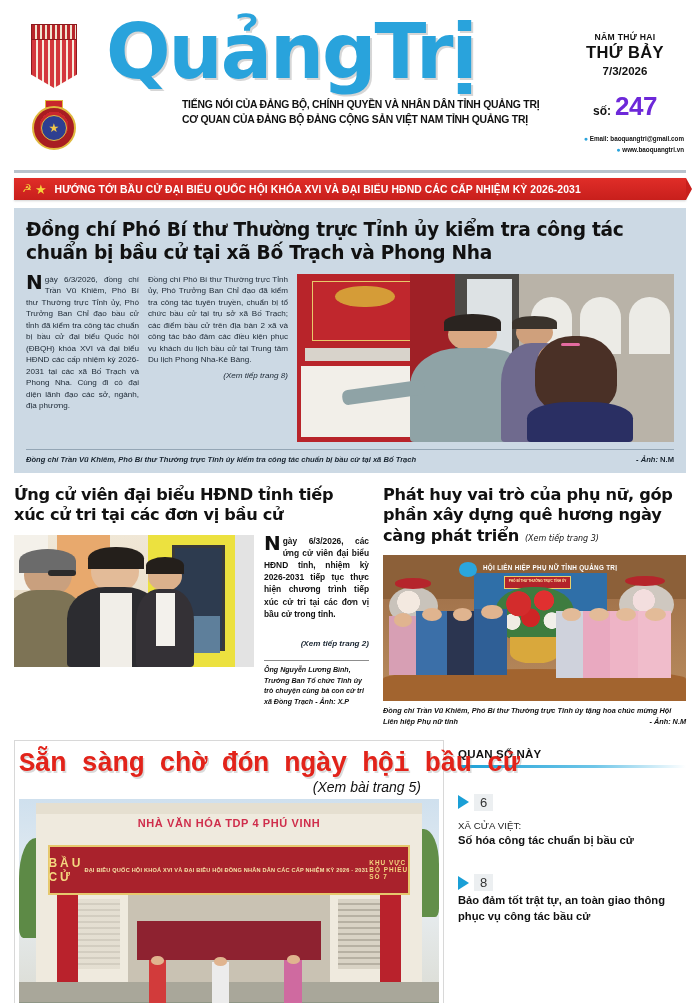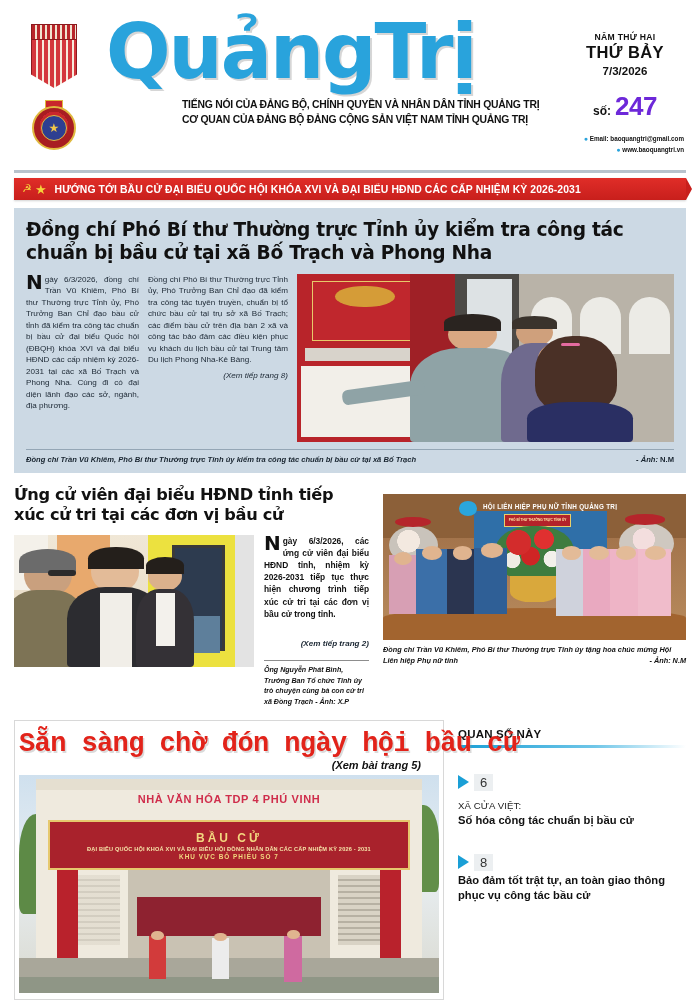--- a/index.html
+++ b/index.html
@@ -241,22 +241,22 @@
   .bottom-left { width: 430px; flex: 0 0 430px; position: relative; }
   .bottom-red-title {
     font-family: Liberation Mono, monospace;
     color: #e2231a; font-size: 27px; font-weight: bold;
     letter-spacing: -0.6px; text-align: center;
     text-shadow: 1.5px 1.5px 0 rgba(150,150,150,0.35);
     padding: 8px 0 2px 0;
     white-space: nowrap;
   }
   .bottom-seemore {
-    text-align: right; font-size: 11px; font-style: italic;
-    color: #111; padding-right: 18px; margin-top: -2px; margin-bottom: 4px; font-weight: bold;
+    text-align: right; font-size: 14px; font-style: italic;
+    color: #111; padding-right: 18px; margin-top: -2px; margin-bottom: 4px;
   }
   .bottom-photo {
     width: 100%; height: 218px; overflow: hidden;
     position: relative; background: #a9b6c4;
   }
   .bottom-frame {
     border: 1px solid #d8d8d8;
     padding: 0 4px 6px 4px;
   }
   .bottom-right { flex: 1 1 auto; padding-top: 8px; }
@@ -433,31 +433,34 @@
           <div class="person-head" style="left:56%;top:20%;width:14%;height:23%;background:#dbb18c;"></div>
           <div class="ph" style="left:55%;top:17%;width:16%;height:13%;background:#241f1b;border-radius:50% 50% 0 0;"></div>
           <div class="person-body" style="left:51%;top:41%;width:24%;height:59%;background:#343136;"></div>
           <div class="ph" style="left:59%;top:44%;width:8%;height:40%;background:#f3f1ec;"></div>
         </div>
 
         <div class="mid-text-col">
           <p><span class="dropcap">N</span><span>gày 6/3/2026, các ứng cử viên đại biểu HĐND tỉnh, nhiệm kỳ 2026-2031 tiếp tục thực hiện chương trình tiếp xúc cử tri tại các đơn vị bầu cử trong tỉnh.</span></p>
           <span class="seemore">(Xem tiếp trang 2)</span>
           <div class="mini-caption">
-            <span>Ông Nguyễn Phát Bình, Trưởng Ban Tổ chức Tỉnh ủy trò chuyện cùng bà con cử tri xã Đồng Trạch</span>
+            <span>Ông Nguyễn Lương Bình, Trưởng Ban Tổ chức Tỉnh ủy trò chuyện cùng bà con cử tri xã Đồng Trạch</span>
             <span>
               <span>- Ảnh:</span>
               <b>X.P</b>
             </span>
           </div>
         </div>
       </div>
     </div>
 
     <div class="mid-right">
+      <h2>
+        <span>Phát huy vai trò của phụ nữ, góp phần xây dựng quê hương ngày càng phát triển</span><span class="tiny">(Xem tiếp trang 3)</span>
+      </h2>
 
       <div class="mid-photo-right">
         <div class="ph" style="inset:0;background:linear-gradient(180deg,#9a6a44 0%,#b98c5e 100%);"></div>
         <div class="ph" style="left:0;top:0;width:100%;height:30%;background:#8c6039;"></div>
         <div class="ph" style="left:30%;top:12%;width:44%;height:42%;background:#2f6fa8;"></div>
         <div class="pbanner" style="left:40%;top:14%;width:22%;height:9%;font-size:3.2px;line-height:1.1;padding:1px;">PHÓ BÍ THƯ THƯỜNG TRỰC TỈNH ỦY</div>
         <div class="ph" style="left:25%;top:5%;width:6%;height:10%;background:#2aa6dd;border-radius:50%;"></div>
         <div class="ph" style="left:33%;top:5%;width:42%;height:7%;background:transparent;color:#fff;font-size:6.5px;font-weight:bold;letter-spacing:.3px;white-space:nowrap;display:flex;align-items:center;">
             <span style="font-size:6.3px;">HỘI LIÊN HIỆP PHỤ NỮ TỈNH QUẢNG TRỊ</span>
           </div>
@@ -515,21 +518,21 @@
         <div class="ph" style="right:0;top:14%;width:9%;height:40%;background:#628f49;border-radius:40% 40% 10% 10%;"></div>
 
         <div class="ph" style="left:4%;top:2%;width:92%;height:82%;background:#efeade;"></div>
         <div class="ph" style="left:4%;top:2%;width:92%;height:5%;background:#e5dfd0;"></div>
 
         <div class="ph" style="left:10%;top:7%;width:80%;height:8%;display:flex;align-items:center;justify-content:center;">
           <span style="color:#cf2d4b;font-weight:bold;font-size:11px;letter-spacing:.6px;white-space:nowrap;">NHÀ VĂN HÓA TDP 4 PHÚ VINH</span>
         </div>
 
         <div class="ph" style="left:7%;top:21%;width:86%;height:23%;background:#a9222c;border:2px solid #e6c86d;"></div>
-        <div class="ph" style="left:7%;top:21%;width:86%;height:23%;display:flex;flex-direction:column;align-items:center;justify-content:center;gap:1px;">
+        <div class="ph" style="left:7%;top:21%;width:86%;height:23%;display:flex;flex-direction:row;align-items:center;justify-content:center;gap:1px;">
           <span style="color:#f3d77f;font-weight:bold;font-size:12px;letter-spacing:3px;">BẦU CỬ</span>
           <span style="color:#f6e4a8;font-weight:bold;font-size:5.6px;letter-spacing:.2px;white-space:nowrap;">ĐẠI BIỂU QUỐC HỘI KHOÁ XVI VÀ ĐẠI BIỂU HỘI ĐỒNG NHÂN DÂN CÁC CẤP NHIỆM KỲ 2026 - 2031</span>
           <span style="color:#f3d77f;font-weight:bold;font-size:6.4px;letter-spacing:1px;">KHU VỰC BỎ PHIẾU SỐ 7</span>
         </div>
 
         <div class="ph" style="left:9%;top:44%;width:5%;height:52%;background:#b9222c;"></div>
         <div class="ph" style="left:86%;top:44%;width:5%;height:52%;background:#b9222c;"></div>
 
         <div class="ph" style="left:26%;top:44%;width:48%;height:52%;background:#c9c2b3;"></div>
         <div class="ph" style="left:28%;top:56%;width:44%;height:18%;background:#8e2230;"></div>

